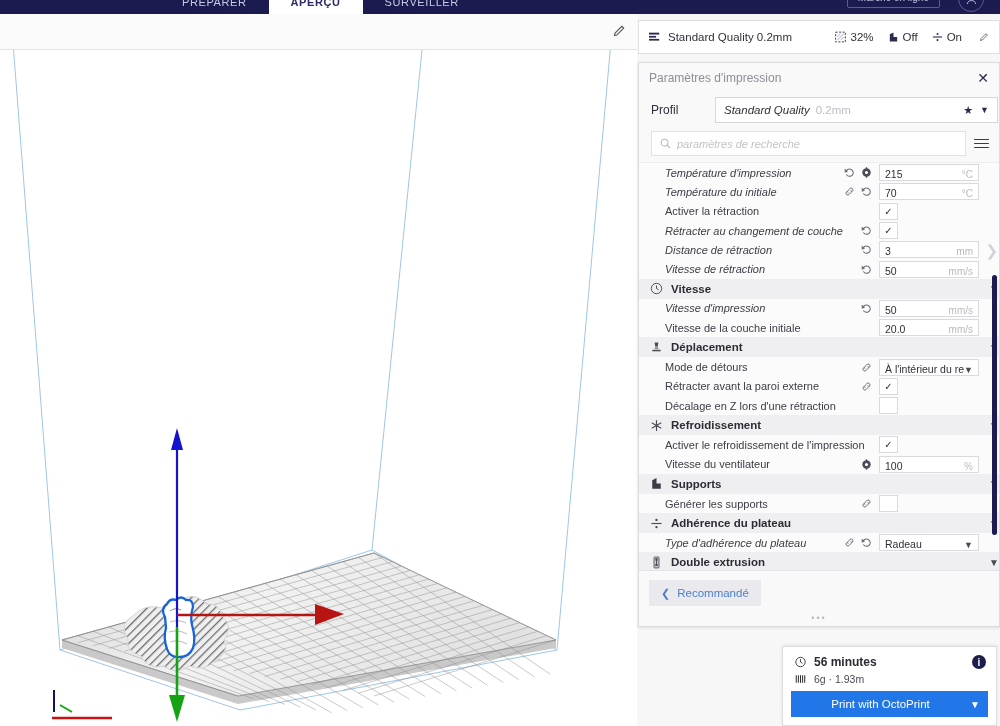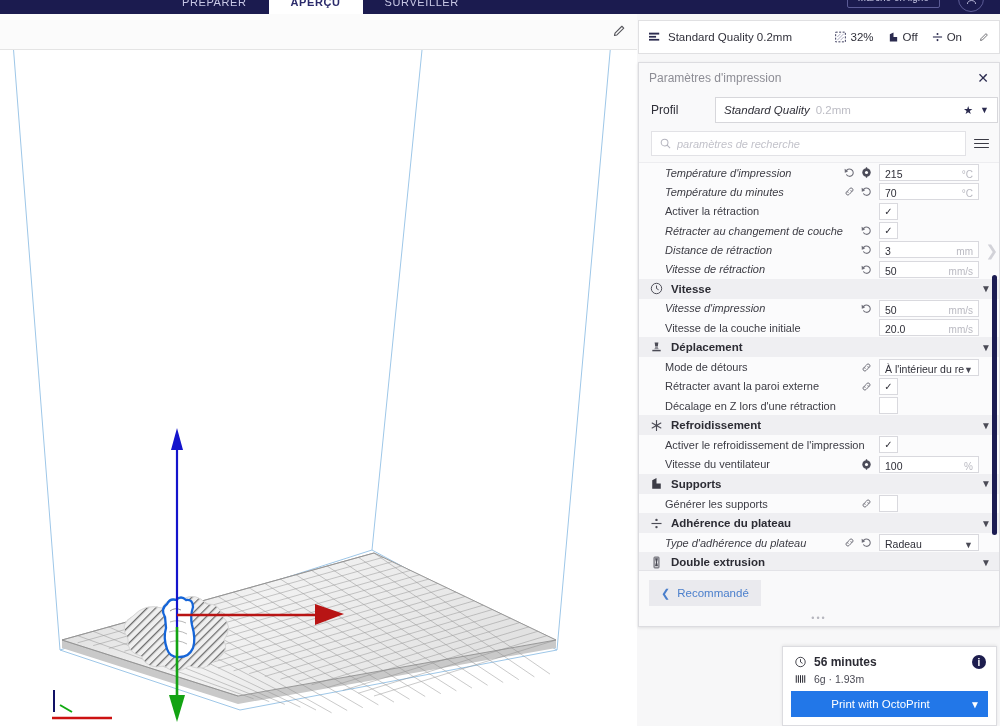--- a/index.html
+++ b/index.html
@@ -140,21 +140,21 @@
   .field .unit { font-size: 10px; color: #b9b9c1; }
   .field .chev { font-size: 9px; color: #4a4a55; }
   .checkfield {
     width: 19px; height: 17px; border: 1px solid #d9d9de; background: #fff;
     display: flex; align-items: center; justify-content: center;
     font-size: 10px; color: #2f2f38;
   }
   .check-slot { width: 100px; display: flex; }
   .sec {
     display: flex; align-items: center; height: 20px;
-    background: #efeff2; padding-left: 8px; padding-right: 8px;
+    background: #efeff2; padding-left: 8px; 
   }
   .sec .sico { width: 18px; display: flex; justify-content: center; color: #4b4b55; }
   .sec .stitle { font-size: 11.5px; font-weight: bold; color: #2c2c34; margin-left: 6px; flex: 1; }
   .sec .schev { font-size: 10px; color: #4a4a55; }
 
   .list-scrollbar {
     position: absolute; right: 2px; top: 112px;
     width: 5px; height: 260px; border-radius: 3px; background: #1c1c52;
   }
   .sp-footer {
@@ -450,21 +450,21 @@
                   <rect x="5.3" y="9.7" width="1.4" height="2" fill="#4b4b58"></rect>
                 </svg>
               </span>
             </div>
             <div class="field">
               <span class="val">215</span>
               <span class="unit">°C</span>
             </div>
           </div>
           <div class="srow">
-            <div class="lbl ital">Température du minutes</div>
+            <div class="lbl ital">Température du initiale</div>
             <div class="icons">
               <span class="ico">
                 <svg width="11" height="11" viewBox="0 0 12 12">
                   <path d="M4.6 7.4a2 2 0 0 1 0-2.8l1.6-1.6a2 2 0 1 1 2.8 2.8l-.8.8" fill="none" stroke="#6d6d78" stroke-width="1.05"></path>
                   <path d="M7.4 4.6a2 2 0 0 1 0 2.8L5.8 9a2 2 0 1 1-2.8-2.8l.8-.8" fill="none" stroke="#6d6d78" stroke-width="1.05"></path>
                 </svg>
               </span>
               <span class="ico">
                 <svg width="11" height="11" viewBox="0 0 12 12">
                   <path d="M2.2 5.2a4 4 0 1 1 .6 3.3" fill="none" stroke="#6d6d78" stroke-width="1.15" stroke-linecap="round"></path>

